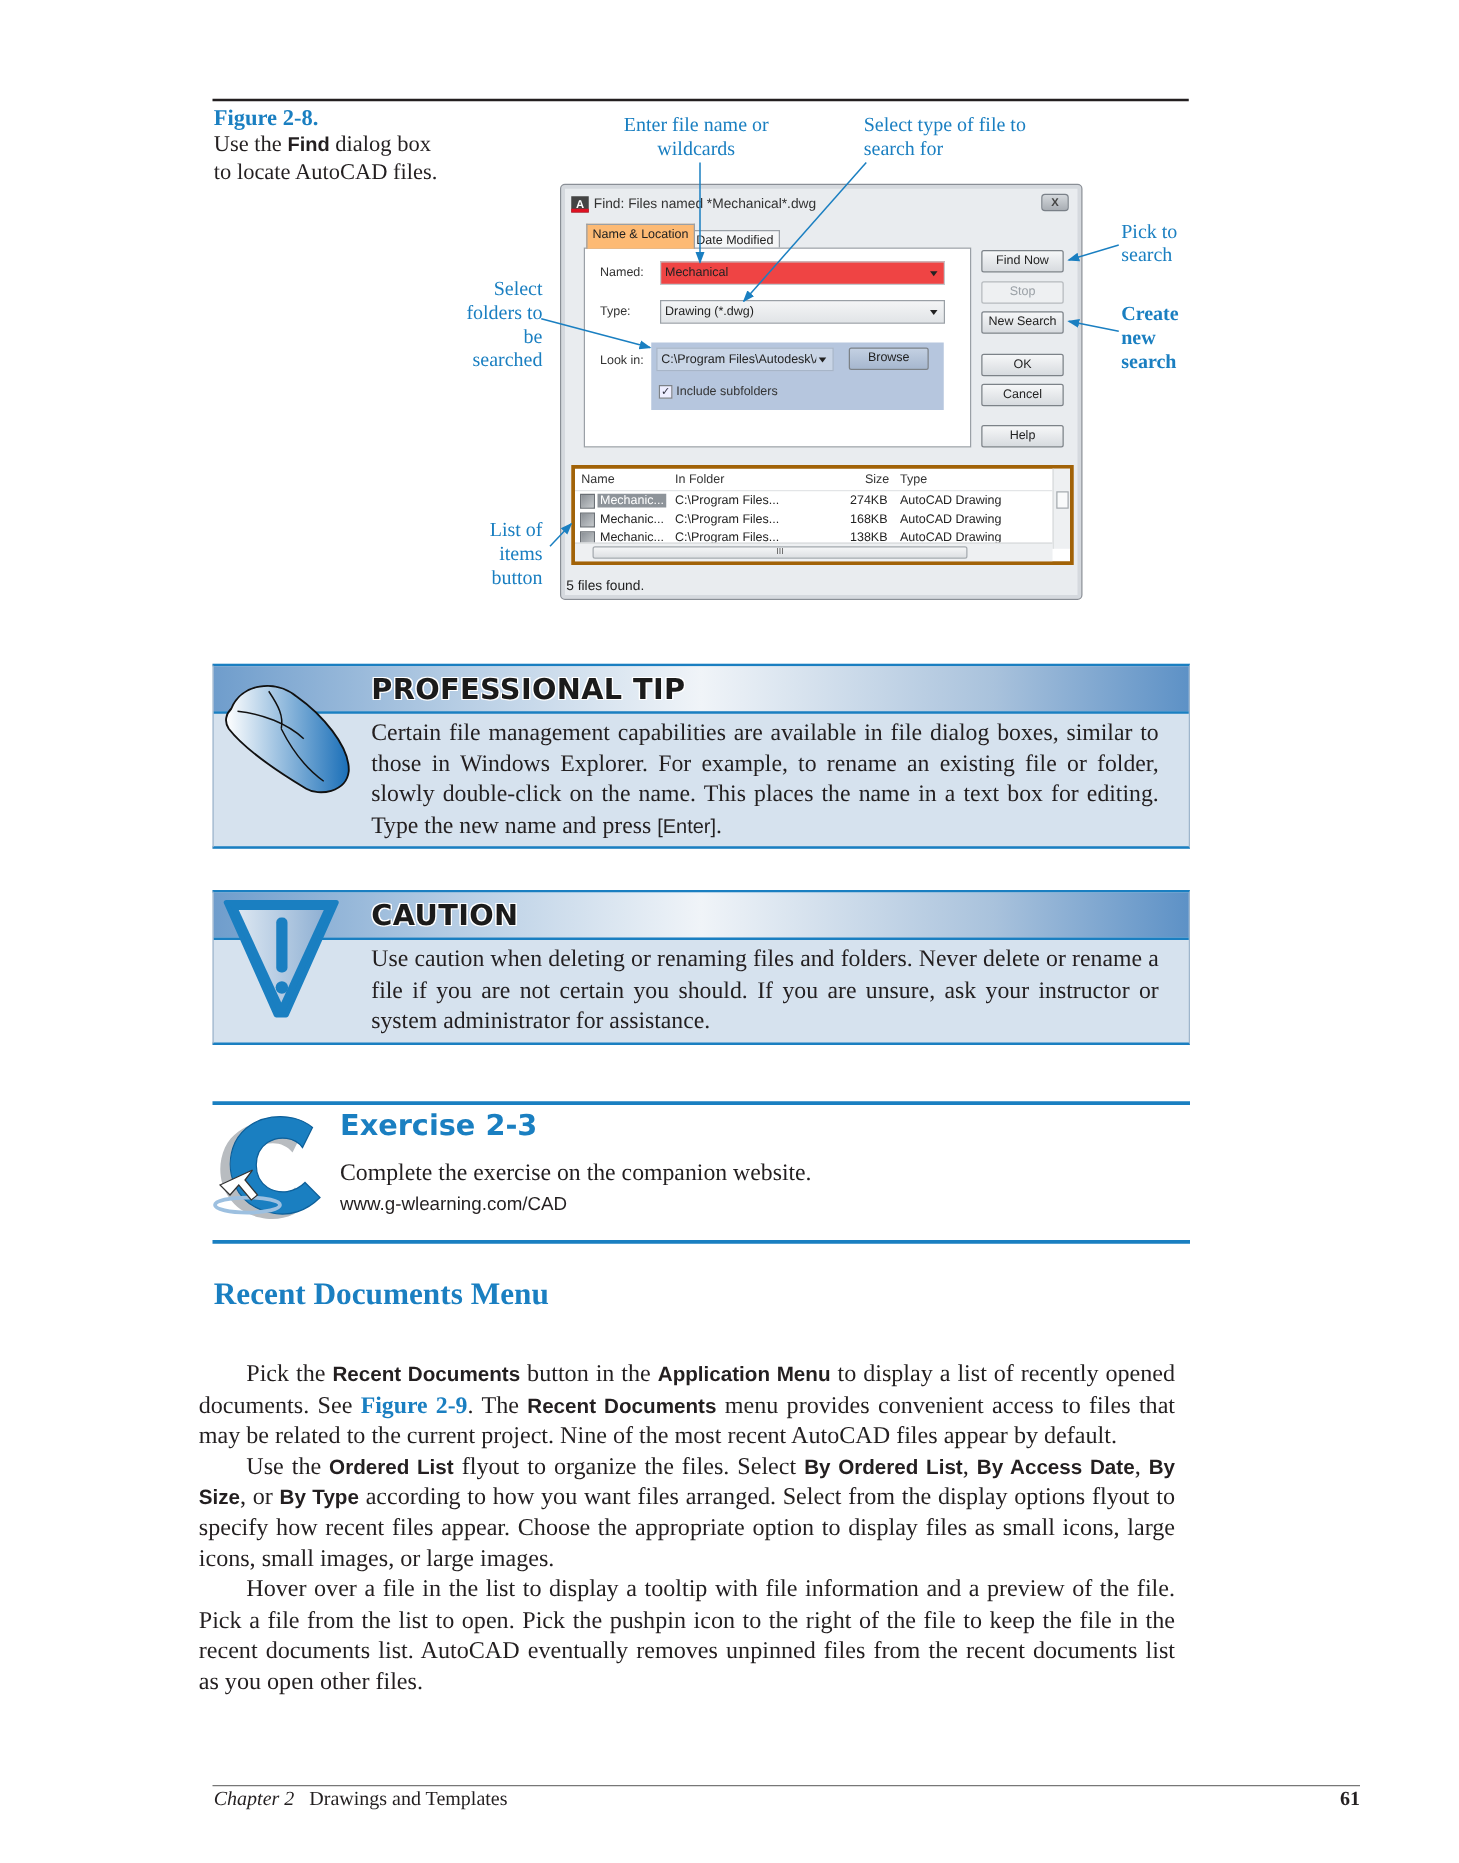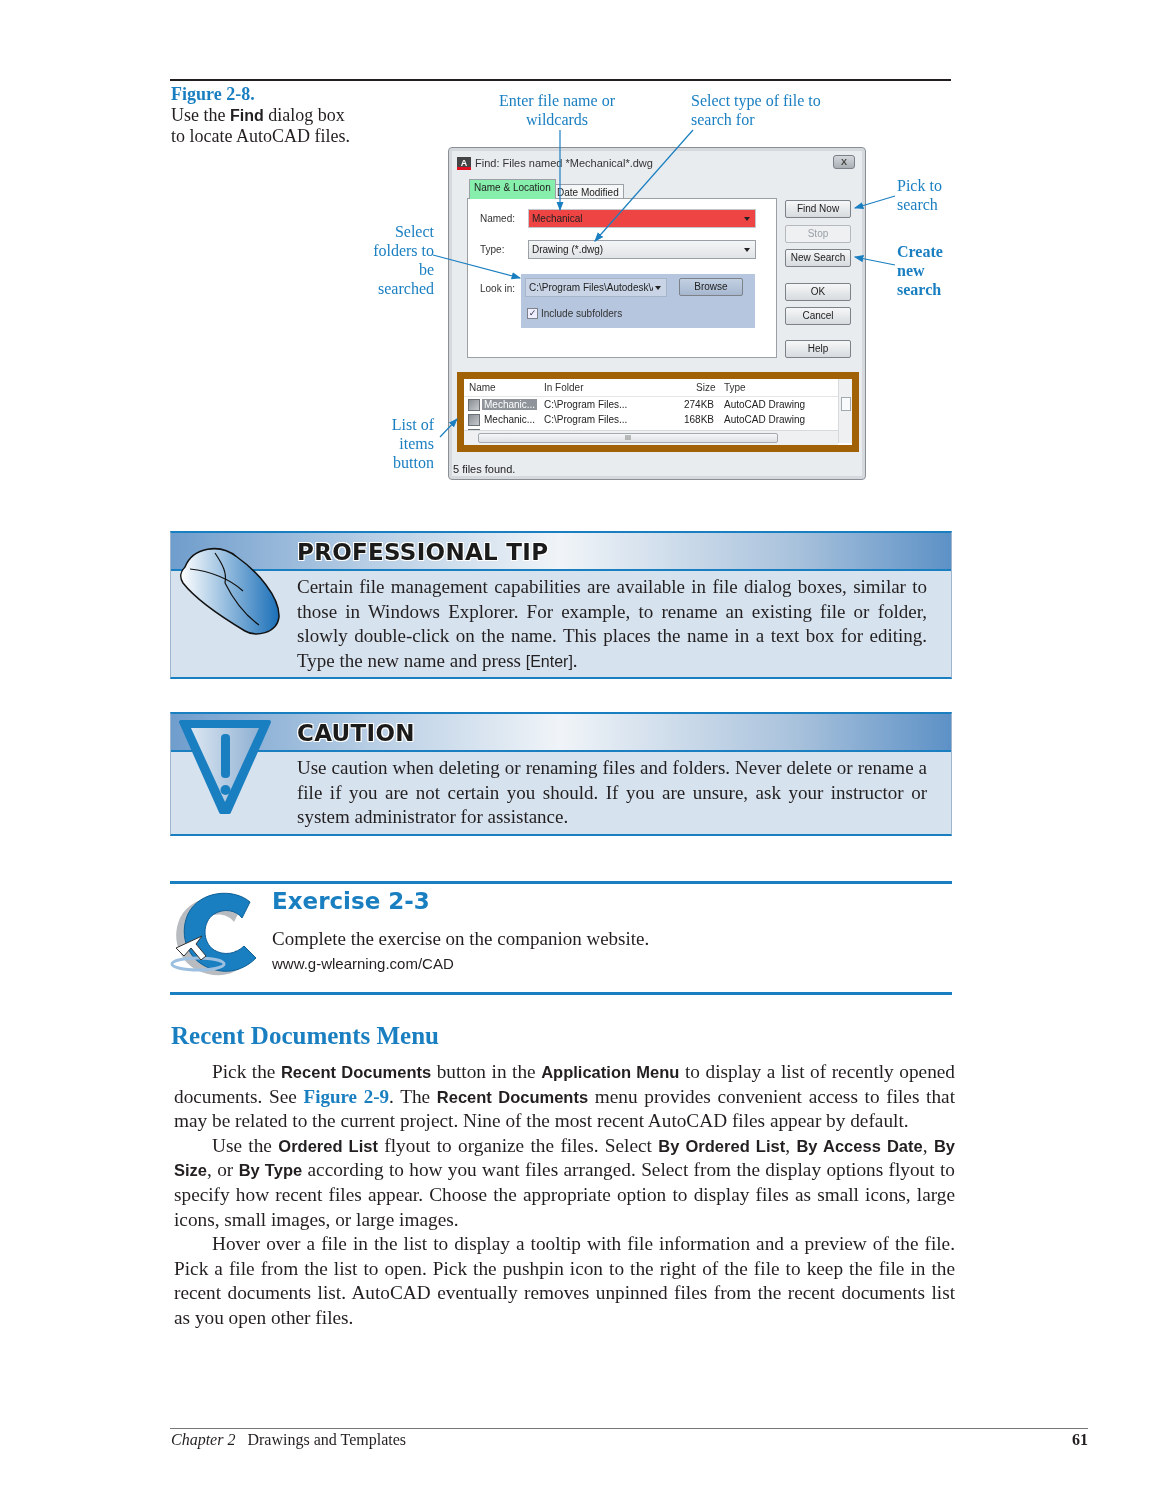--- a/index.html
+++ b/index.html
@@ -17,34 +17,34 @@
   .callout.center { text-align: center; }
 
   
   .dialog { left: 448px; top: 147px; width: 418px; height: 333px; background: #e9ecef; border: 1px solid #8a8f96; border-radius: 4px; box-shadow: inset 0 0 0 3px #d5d9de; font-family: "Liberation Sans", sans-serif; font-size: 10px; color: #222; }
   .titlebar { position: absolute; left: 4px; top: 3px; right: 4px; height: 24px; display: flex; align-items: center; }
   .title-logo { width: 14px; height: 13px; background: #444; color: #fff; font-size: 9px; font-weight: bold; text-align: center; line-height: 13px; margin-right: 4px; margin-left: 4px; border-bottom: 3px solid #d12; }
   .title-text { font-size: 11px; color: #333; }
   .close-btn { position: absolute; right: 6px; top: 4px; width: 22px; height: 14px; border: 1px solid #7a8088; border-radius: 3px; background: linear-gradient(#d4d8dc,#a9aeb4); font-size: 9px; text-align: center; line-height: 12px; color: #444; font-weight: bold; }
 
   .tab { position: absolute; top: 33px; height: 18px; padding: 2px 4px; border: 1px solid #9aa0a6; border-bottom: none; background: #f5f6f7; font-size: 10px; }
-  .tab.active { left: 20px; background: #86efac; z-index: 2; height: 20px; top: 31px; }
+  .tab.active { left: 20px; background: #fdba74; z-index: 2; height: 20px; top: 31px; }
   .tab.inactive { left: 103px; top: 36px; height: 15px; }
   .tab-panel { position: absolute; left: 18px; top: 50px; width: 310px; height: 160px; background: #fff; border: 1px solid #9aa0a6; }
 
   .field-label { position: absolute; font-size: 10px; color: #333; }
   .combo { position: absolute; height: 19px; background: #ef4444; border: 1px solid #c3c7cb; display: flex; align-items: center; padding-left: 3px; font-size: 10px; }
   .combo .arrow { position: absolute; right: 5px; top: 7px; width: 0; height: 0; border-left: 3px solid transparent; border-right: 3px solid transparent; border-top: 4px solid #222; }
   .combo.gray { background: linear-gradient(#f4f5f6,#e1e4e7); border-color: #9aa0a6; }
   .lookin-band { position: absolute; left: 72px; top: 126px; width: 234px; height: 54px; background: #b6c6de; }
   .btn { position: absolute; height: 18px; border: 1px solid #7c8288; border-radius: 2px; background: linear-gradient(#f6f7f8,#d7dbdf); font-size: 10px; text-align: center; line-height: 16px; color: #222; }
   .btn.disabled { color: #9aa0a6; border-color: #b5b9bd; background: #eef0f2; }
   .checkbox { position: absolute; width: 11px; height: 11px; border: 1px solid #7c8288; background: #eef; font-size: 9px; line-height: 9px; text-align: center; color: #334; }
 
-  .results { position: absolute; left: 8px; top: 224px; width: 402px; height: 80px; background: #fff; border: 7px solid #a16207; }
+  .results { position: absolute; left: 8px; top: 224px; width: 402px; height: 80px; background: #fff; border: 3px solid #a16207; }
   .results .hdr { position: absolute; left: 0; top: 0; right: 14px; height: 18px; border-bottom: 1px solid #e3e5e7; }
   .results .hcell { position: absolute; top: 3px; font-size: 10px; color: #333; }
   .results .row { position: absolute; left: 0; right: 14px; height: 15px; font-size: 10px; }
   .results .cell { position: absolute; top: 1px; white-space: nowrap; }
   .file-icon { position: absolute; left: 4px; top: 1px; width: 12px; height: 12px; background: linear-gradient(135deg,#8a8f95,#c6cacd); border: 1px solid #6b7076; }
   .sel { background: #8e949a; color: #fff; padding: 0 2px; }
   .vscroll { position: absolute; right: 0; top: 0; width: 14px; height: 64px; background: #eef0f2; border-left: 1px solid #d7dadc; }
   .hscroll { position: absolute; left: 0; bottom: 0; right: 14px; height: 15px; background: #eef0f2; border-top: 1px solid #d7dadc; }
   .hthumb { position: absolute; left: 14px; top: 2px; width: 300px; height: 10px; background: linear-gradient(#f5f6f7,#dde0e3); border: 1px solid #a4a9ae; border-radius: 2px; font-size: 7px; text-align: center; line-height: 8px; color: #555; }
   .vthumb { position: absolute; left: 2px; top: 18px; width: 10px; height: 14px; background: #f9fafb; border: 1px solid #a4a9ae; }
@@ -58,21 +58,21 @@
   .note-title { position: absolute; left: 126px; top: 6px; font-family: "DejaVu Sans", sans-serif; font-weight: bold; font-size: 23px; color: #1b1b1b; letter-spacing: 0.3px; text-shadow: 1px 1px 0 #fff, -1px -1px 0 #fff, 1px -1px 0 #fff, -1px 1px 0 #fff; }
   .note-body { position: absolute; left: 126px; font-size: 19px; line-height: 24.6px; text-align: justify; color: #231f20; }
   .note-body .kbd { font-family: "Liberation Sans", sans-serif; font-size: 16px; }
 
   .ex-rule { left: 170px; width: 782px; height: 3px; background: #1a7fc1; }
   .ex-title { left: 272px; top: 888px; font-family: "DejaVu Sans", sans-serif; font-weight: bold; font-size: 23px; color: #1a7fc1; }
   .ex-body { left: 272px; top: 928px; font-size: 19px; }
   .ex-url { left: 272px; top: 955px; font-family: "Liberation Sans", sans-serif; font-size: 15px; color: #231f20; }
 
   .section-title { left: 171px; top: 1022px; font-size: 25px; font-weight: bold; color: #1a7fc1; font-family: "Liberation Serif", serif; }
-  .para { left: 174px; width: 781px; font-size: 19.3px; line-height: 24.6px; text-align: justify; }
+  .para { left: 159px; width: 781px; font-size: 19.3px; line-height: 24.6px; text-align: justify; margin-top: 28px; }
   .para p { text-indent: 38px; }
   .para b { font-family: "Liberation Sans", sans-serif; font-size: 16.5px; }
   .para .figref { color: #1a7fc1; font-weight: bold; font-family: "Liberation Serif", serif; font-size: 19px; }
 
   .footer-rule { left: 170px; top: 1428px; width: 918px; height: 1px; background: #777; }
   .footer-left { left: 171px; top: 1431px; font-size: 16px; }
   .footer-left i { font-style: italic; }
   .footer-right { left: 1060px; top: 1431px; font-size: 16px; font-weight: bold; width: 28px; text-align: right; }
 </style>
 </head>

